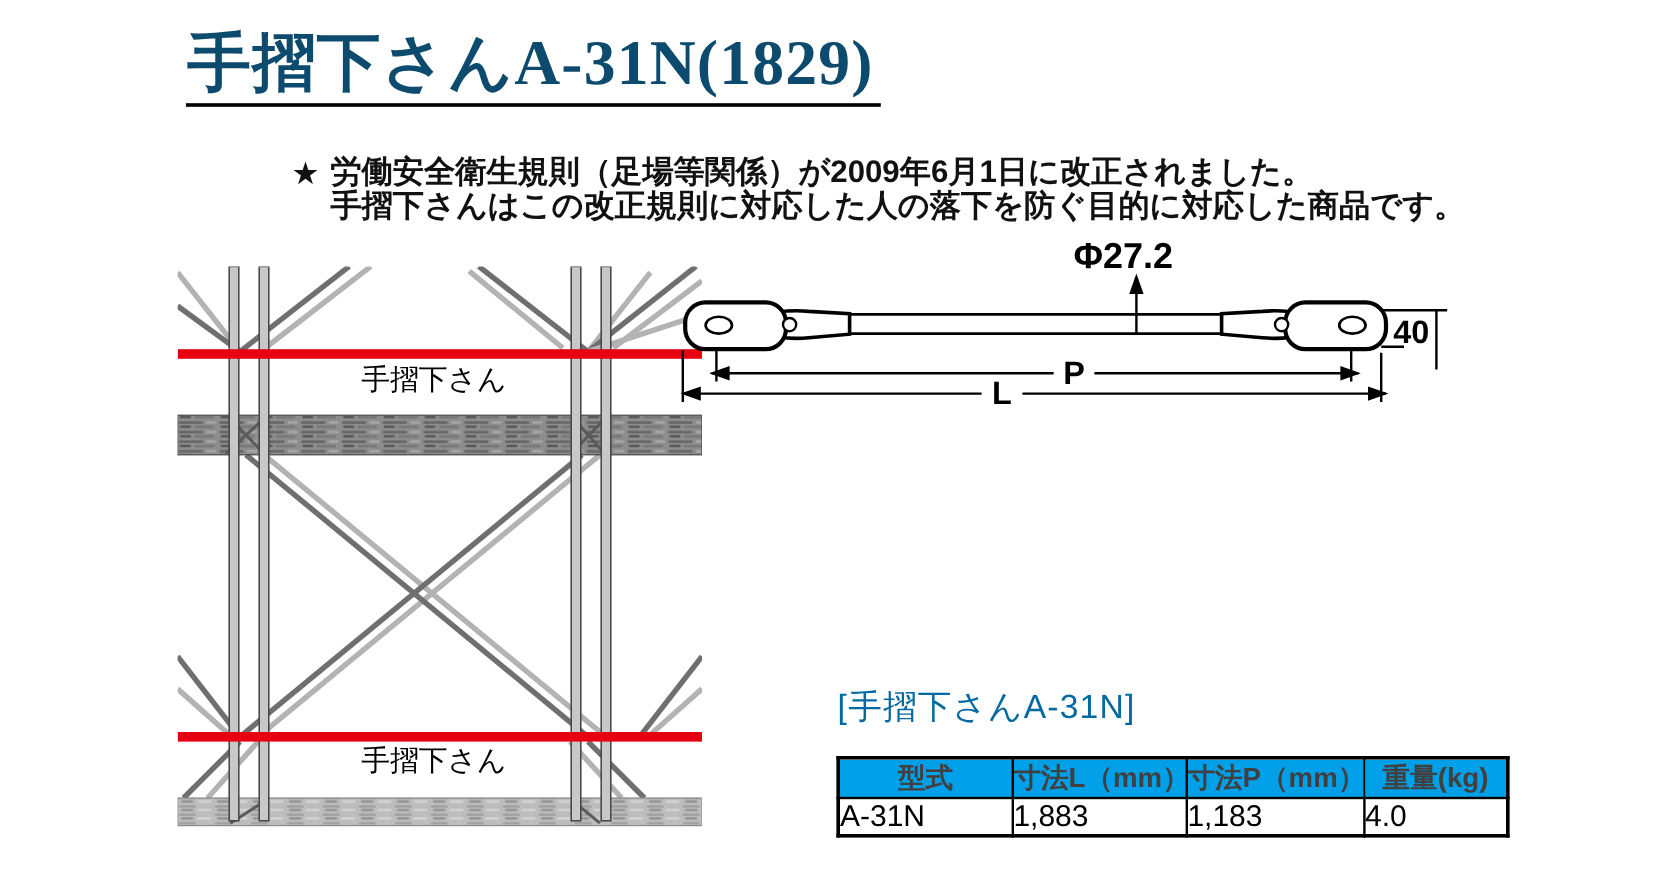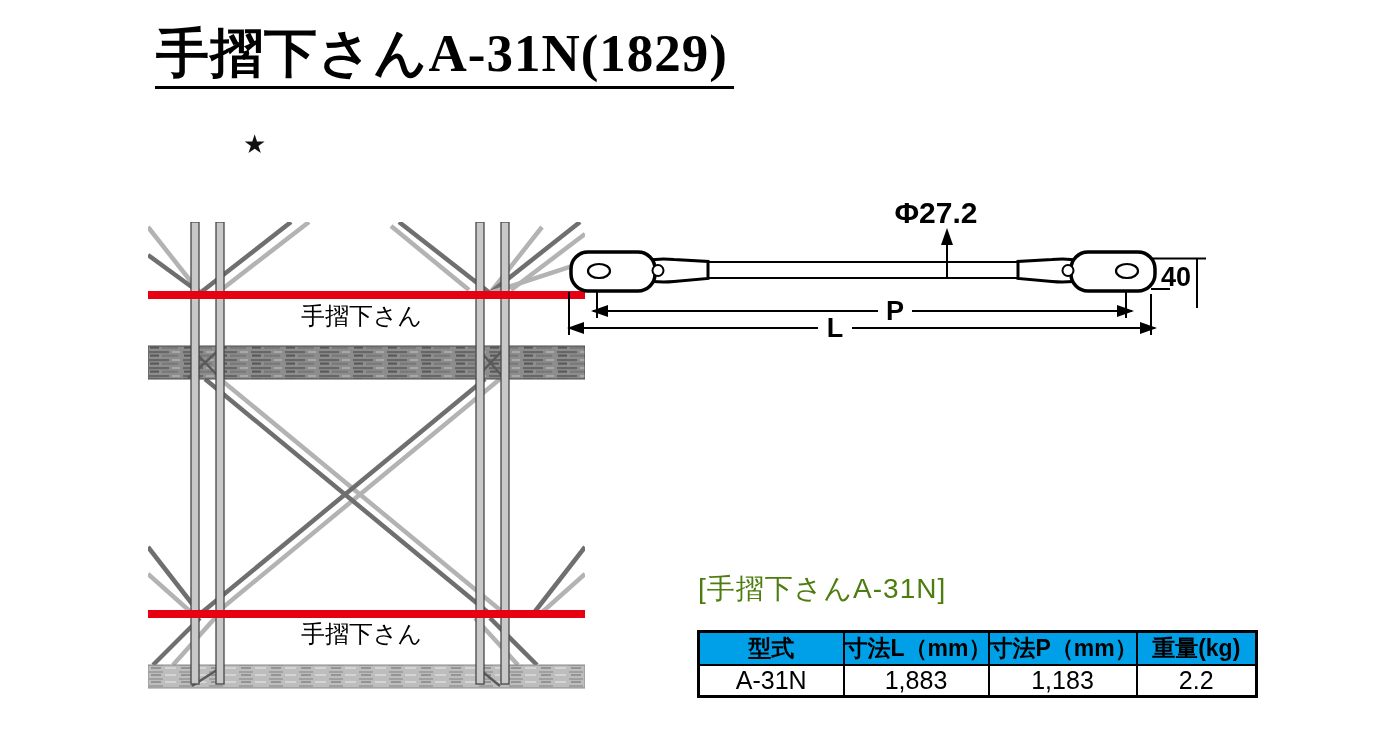--- a/index.html
+++ b/index.html
@@ -8,65 +8,66 @@
   }
   html,body{margin:0;padding:0;background:#fff;}
   #page{
     position:relative;width:1386px;height:736px;background:#fff;overflow:hidden;
     font-family:"Liberation Sans","DejaVu Sans",sans-serif;color:#000;
   }
   
   .title{
     position:absolute;left:155px;top:22px;margin:0;
     font-family:"Liberation Serif","DejaVu Serif",serif;
-    font-weight:600;font-size:53px;line-height:1.18;letter-spacing:1px;color:#000000;
+    font-weight:600;font-size:53px;line-height:1.18;letter-spacing:1px;color:#0c4a6e;
   }
   .title .underlined{border-bottom:3px solid #000;padding:0 6px 1px 1px;display:inline-block;}
   
   .note{
     position:absolute;left:243px;top:129px;display:flex;gap:9px;
     font-size:26px;line-height:28px;font-weight:600;color:#111;
   }
   .note .star{font-size:26px;line-height:30px;}
   
   .photo-wrap{position:absolute;left:148px;top:222px;width:437px;height:473px;}
   .draw-wrap{position:absolute;left:560px;top:192px;width:670px;height:152px;}
   svg text{font-family:"Liberation Sans","DejaVu Sans",sans-serif;}
   
   .product-caption{
     position:absolute;left:698px;top:570px;
-    font-size:28px;font-weight:500;color:#4d7c0f;letter-spacing:1px;
+    font-size:28px;font-weight:500;color:#0369a1;letter-spacing:1px;
   }
   
   .spec-table{
     position:absolute;left:697px;top:630px;width:558px;
     border-collapse:collapse;table-layout:fixed;border:3px solid #000;
   }
   .spec-table th{
-    background:var(--header-bg);color:#000000;font-size:23px;font-weight:700;
+    background:var(--header-bg);color:#404040;font-size:23px;font-weight:700;
     height:30px;border:2.5px solid #000;padding:0;text-align:center;white-space:nowrap;overflow:hidden;
   }
   .spec-table td{
     background:#fff;color:#000;font-size:25px;font-weight:500;
-    height:29px;border:2.5px solid #000;padding:0;text-align:center;white-space:nowrap;
+    height:29px;border:2.5px solid #000;padding:0;white-space:nowrap;
   }
 </style>
 </head>
 <body>
 
 <div id="page">
 
   <h1 class="title">
     <span class="underlined">手摺下さんA-31N(1829)</span>
   </h1>
 
   <div class="note">
     <span class="star">★</span>
     <span>
-      <br>
+      <span>労働安全衛生規則（足場等関係）が2009年6月1日に改正されました。</span><br>
+      <span>手摺下さんはこの改正規則に対応した人の落下を防ぐ目的に対応した商品です。</span>
     </span>
   </div>
 
   <div class="photo-wrap">
     <svg width="437" height="473" viewBox="0 0 437 473">
       <defs>
         <pattern id="deckD" width="34" height="8" patternUnits="userSpaceOnUse">
           <rect width="34" height="8" fill="#8d8d8d"></rect>
           <rect x="1" y="1" width="20" height="2.2" fill="#676767"></rect>
           <rect x="14" y="4.6" width="16" height="2.2" fill="#787878"></rect>
@@ -208,18 +209,18 @@
         <th>寸法L（mm）</th>
         <th>寸法P（mm）</th>
         <th>重量(kg)</th>
       </tr>
     </thead>
     <tbody>
       <tr>
         <td>A-31N</td>
         <td>1,883</td>
         <td>1,183</td>
-        <td>2.2</td>
+        <td>4.0</td>
       </tr>
     </tbody>
   </table>
 
 </div>
 
 </body></html>

